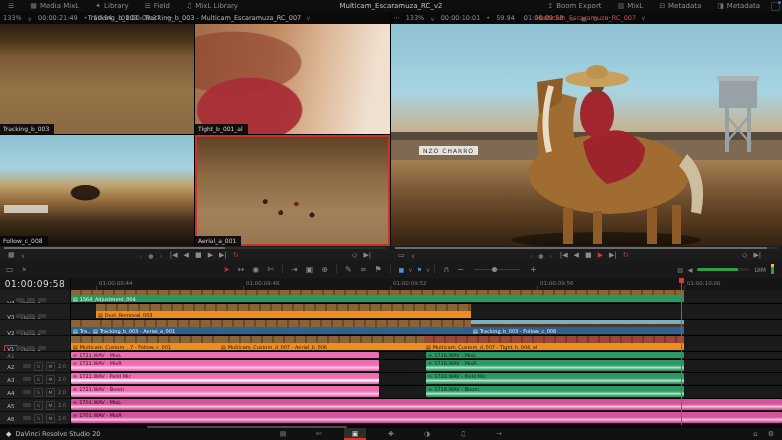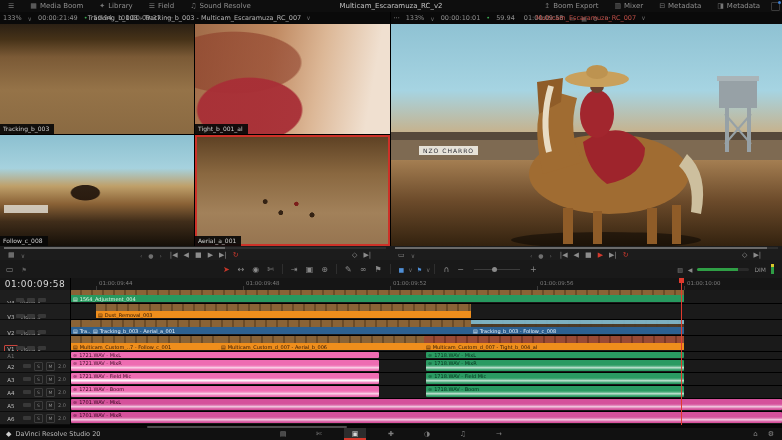--- a/index.html
+++ b/index.html
@@ -134,43 +134,43 @@
 <body>
 
 <div id="app">
 
   <div class="topbar">
     <span class="tbitem">
         <i>☰</i>
       </span>
     <span class="tbitem">
         <i>▦</i>
-        <b>Media Boom</b>
+        <b>Media MixL</b>
       </span>
     <span class="tbitem">
         <i>✦</i>
         <b>Library</b>
       </span>
     <span class="tbitem">
         <i>☰</i>
         <b>Field</b>
       </span>
     <span class="tbitem">
         <i>♫</i>
-        <b>Sound Resolve</b>
+        <b>MixL Library</b>
       </span>
     <span class="tbtitle">Multicam_Escaramuza_RC_v2</span>
     <span class="tbright">
       <span class="tbitem">
           <i>↥</i>
           <b>Boom Export</b>
         </span>
       <span class="tbitem">
           <i>▥</i>
-          <b>Mixer</b>
+          <b>MixL</b>
         </span>
       <span class="tbitem">
           <i>⊟</i>
           <b>Metadata</b>
         </span>
       <span class="tbitem">
           <i>◨</i>
           <b>Metadata</b>
         </span>
     </span>

